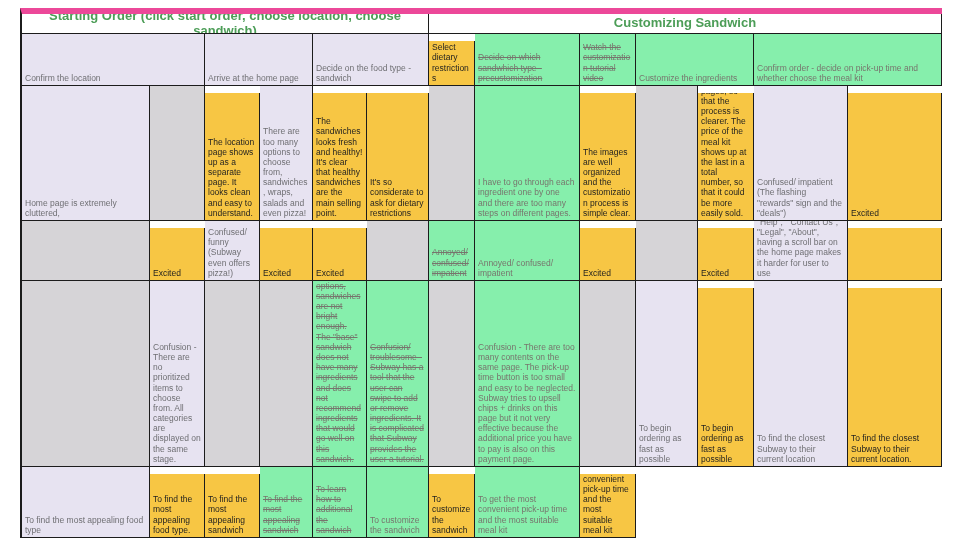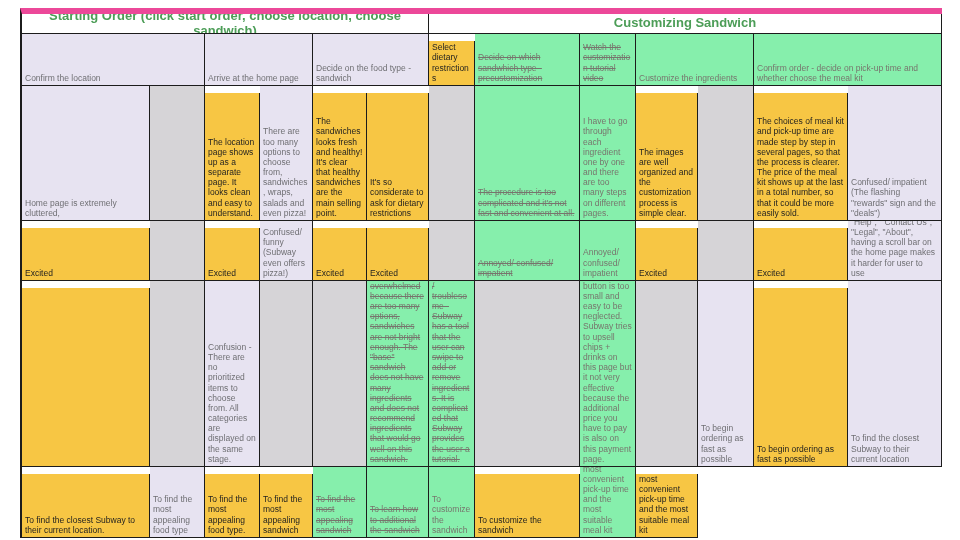--- a/index.html
+++ b/index.html
@@ -101,23 +101,20 @@
     </div>
     <div class="cell bg-yellow">
       <span>The sandwiches looks fresh and healthy! It's clear that healthy sandwiches are the main selling point.</span>
     </div>
     <div class="cell bg-yellow">
       <span>It's so considerate to ask for dietary restrictions</span>
     </div>
     <div class="cell bg-gray">
       <span></span>
     </div>
-    <div class="cell bg-tan strike">
-      <span>The procedure is too complicated and it's not fast and convenient at all.</span>
-    </div>
     <div class="cell bg-tan">
       <span>I have to go through each ingredient one by one and there are too many steps on different pages.</span>
     </div>
     <div class="cell bg-yellow">
       <span>The images are well organized and the customization process is simple clear.</span>
     </div>
     <div class="cell bg-gray">
       <span></span>
     </div>
     <div class="cell bg-yellow">

